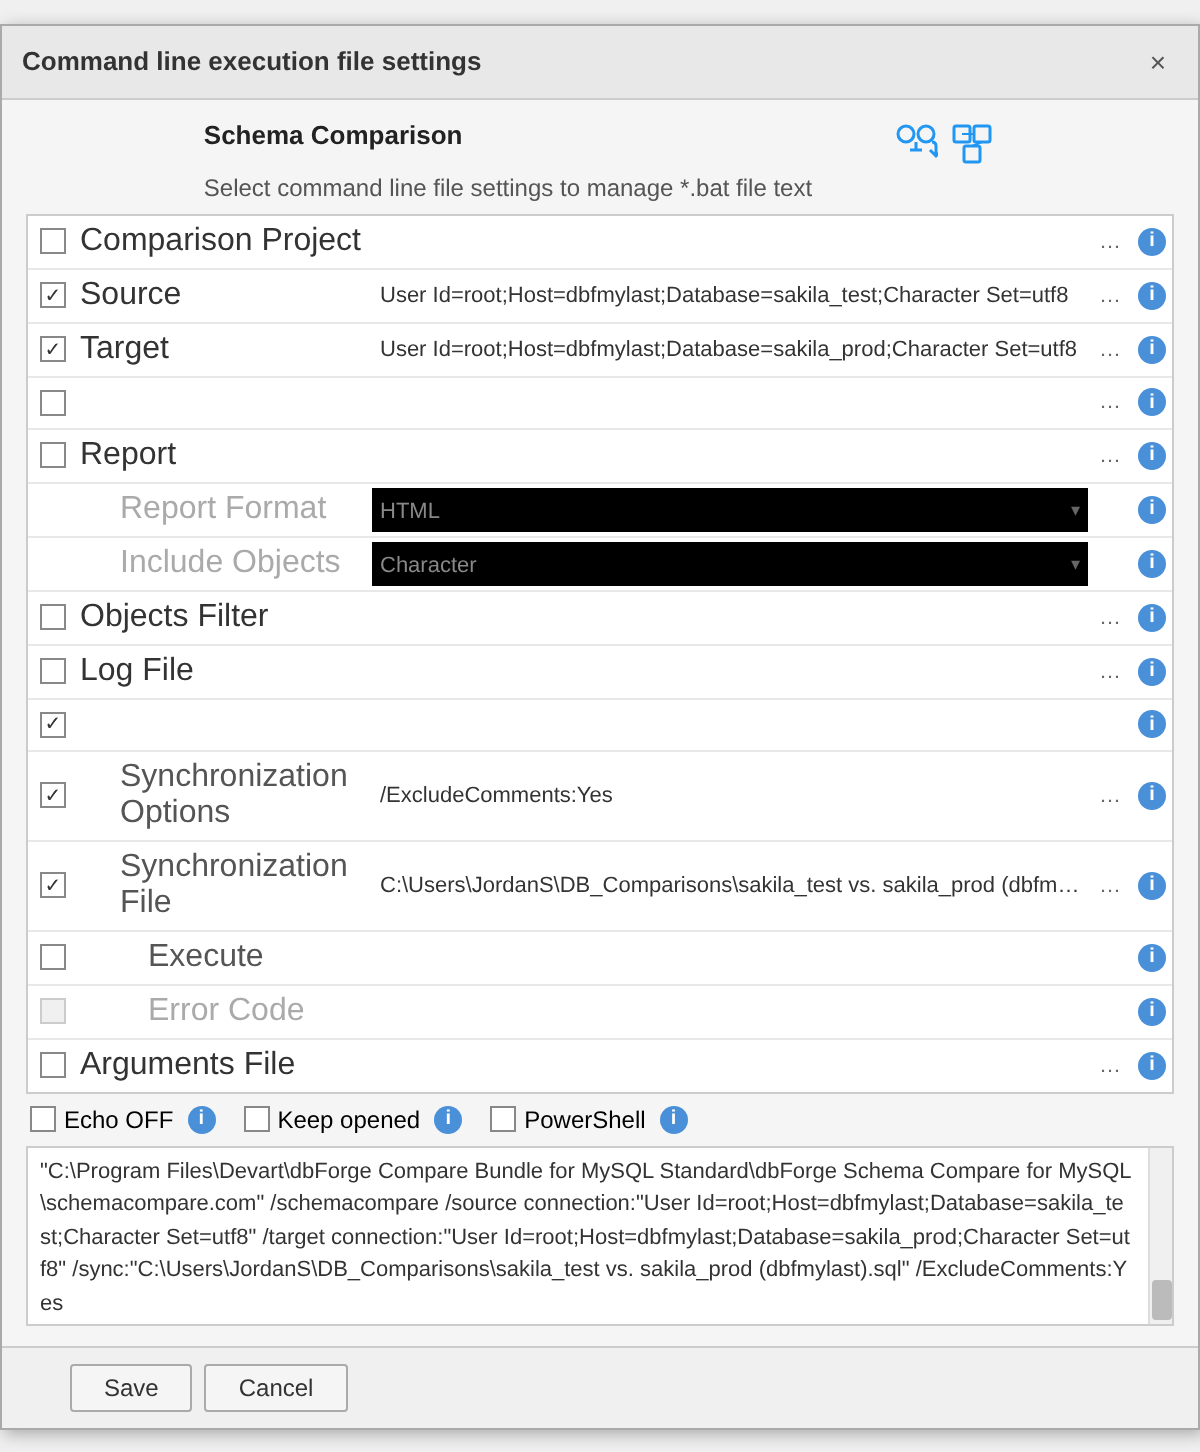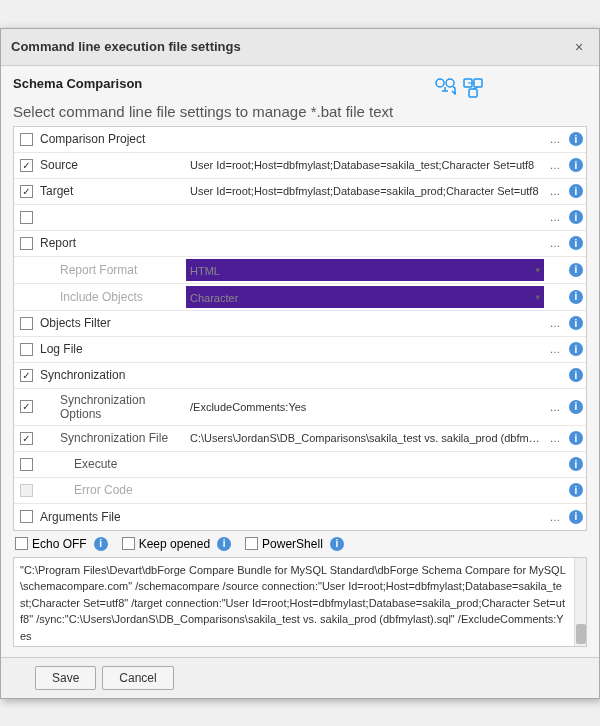--- a/index.html
+++ b/index.html
@@ -43,31 +43,31 @@
       border: none;
       background: none;
     }
 
     .content {
       padding: 10px 12px;
     }
     .schema-header {
       display: flex;
       align-items: flex-start;
-      justify-content: flex-start;
+      justify-content: center;
       margin-bottom: 6px;
       gap: 40px;
     }
     .schema-title {
       font-weight: 700;
       font-size: 13px;
       color: #222;
     }
     .schema-subtitle {
-      font-size: 15px;
+      font-size: 12px;
       color: #555;
       margin-top: 12px;
     }
     .header-icons {
       display: flex;
       gap: 4px;
     }
     .header-icon {
       width: 24px;
       height: 24px;
@@ -95,21 +95,21 @@
       display: flex;
       align-items: center;
       justify-content: center;
       padding-left: 3px;
     }
     .row-label {
       width: 150px;
       min-width: 150px;
       padding: 2px 4px;
       color: #333;
-      font-size: 12px;
+      font-size: 16px;
     }
     .row-label.indented {
       padding-left: 24px;
       color: #555;
     }
     .row-label.more-indented {
       padding-left: 38px;
       color: #555;
     }
     .row-value {
@@ -156,21 +156,21 @@
       flex: 1;
       display: flex;
       align-items: center;
       position: relative;
     }
     .select-display {
       flex: 1;
       padding: 1px 20px 1px 4px;
       font-size: 11px;
       color: #888;
-      background: #4c1d95;
+      background: #000000;
       border: none;
       height: 22px;
       line-height: 22px;
     }
     .select-arrow {
       position: absolute;
       right: 4px;
       top: 50%;
       transform: translateY(-50%);
       font-size: 9px;
@@ -442,21 +442,20 @@
           <div class="row-value"></div>
           <div class="row-ellipsis">…</div>
           <div class="row-info">
             <div class="info-icon">i</div>
           </div>
         </div>
         <div class="row">
           <div class="row-check">
             <div class="checkbox-custom checked"></div>
           </div>
-          <div class="row-label">Synchronization</div>
           <div class="row-value"></div>
           <div class="row-ellipsis"></div>
           <div class="row-info">
             <div class="info-icon">i</div>
           </div>
         </div>
         <div class="row">
           <div class="row-check">
             <div class="checkbox-custom checked"></div>
           </div>

